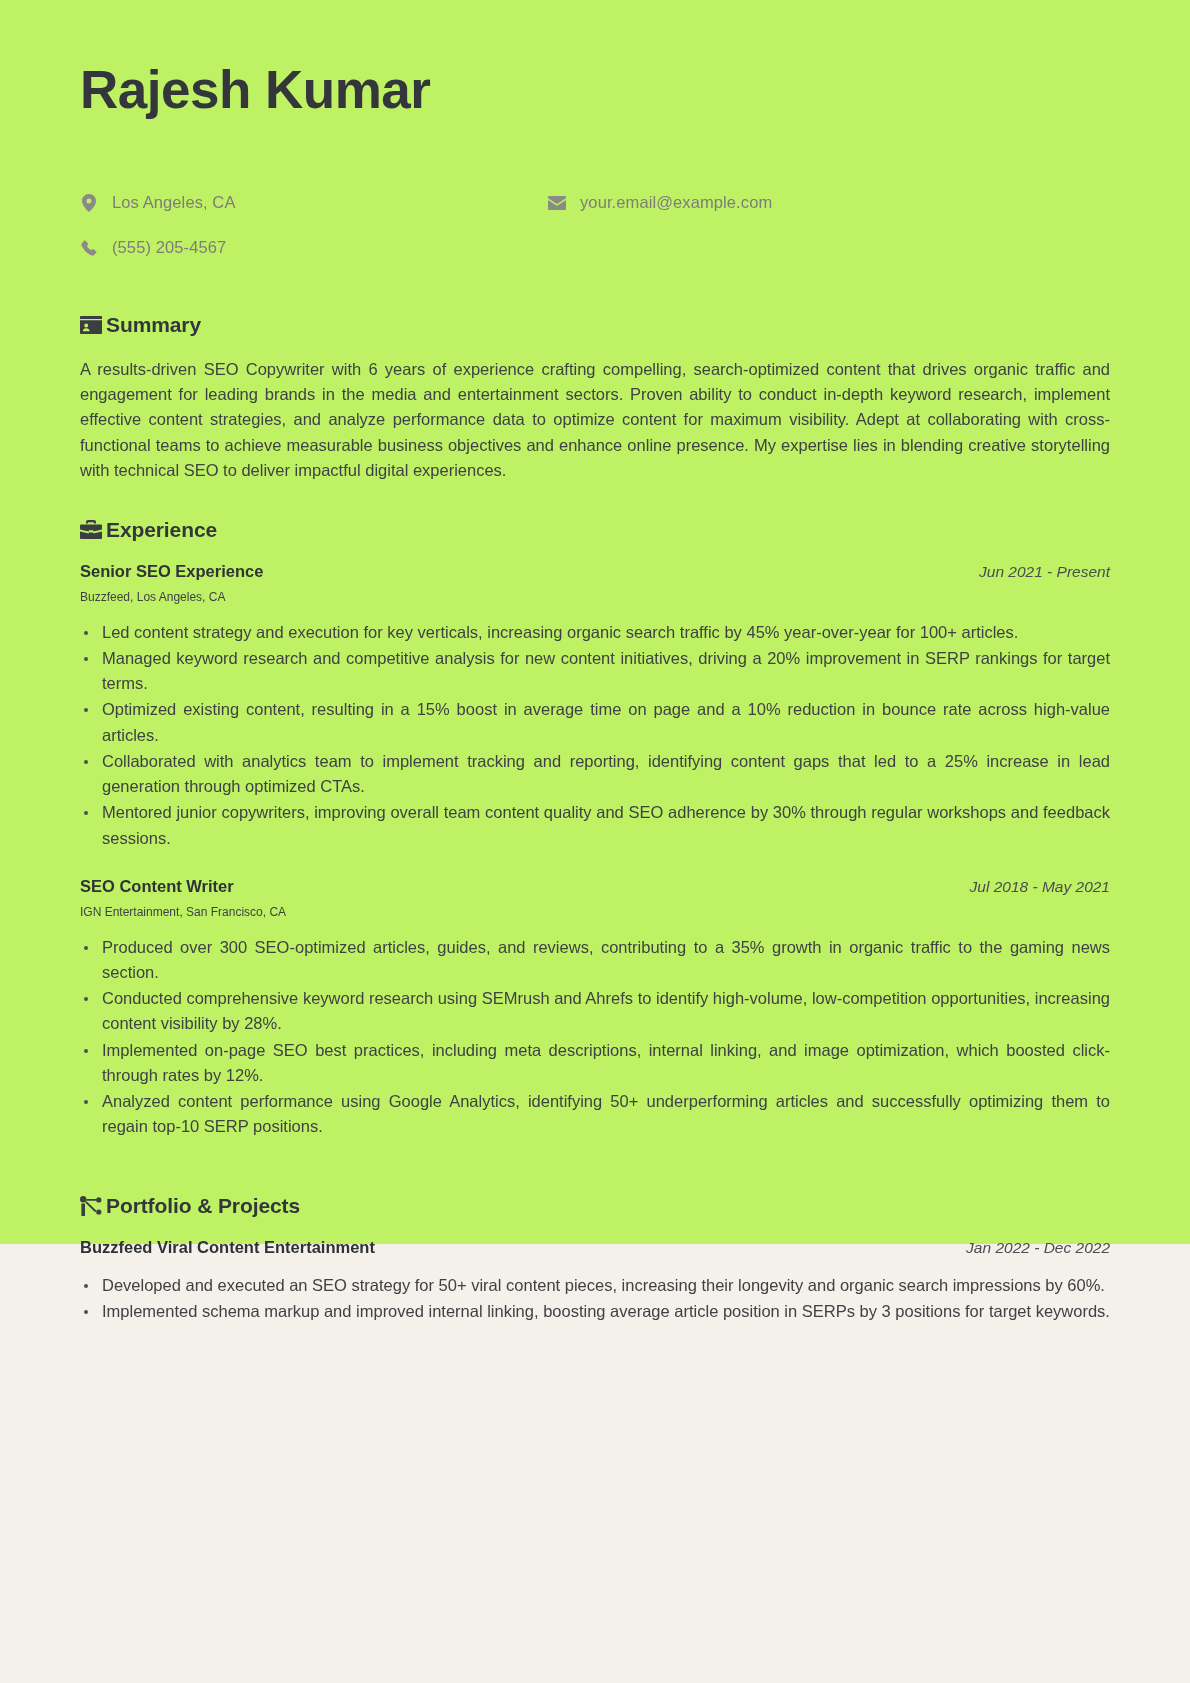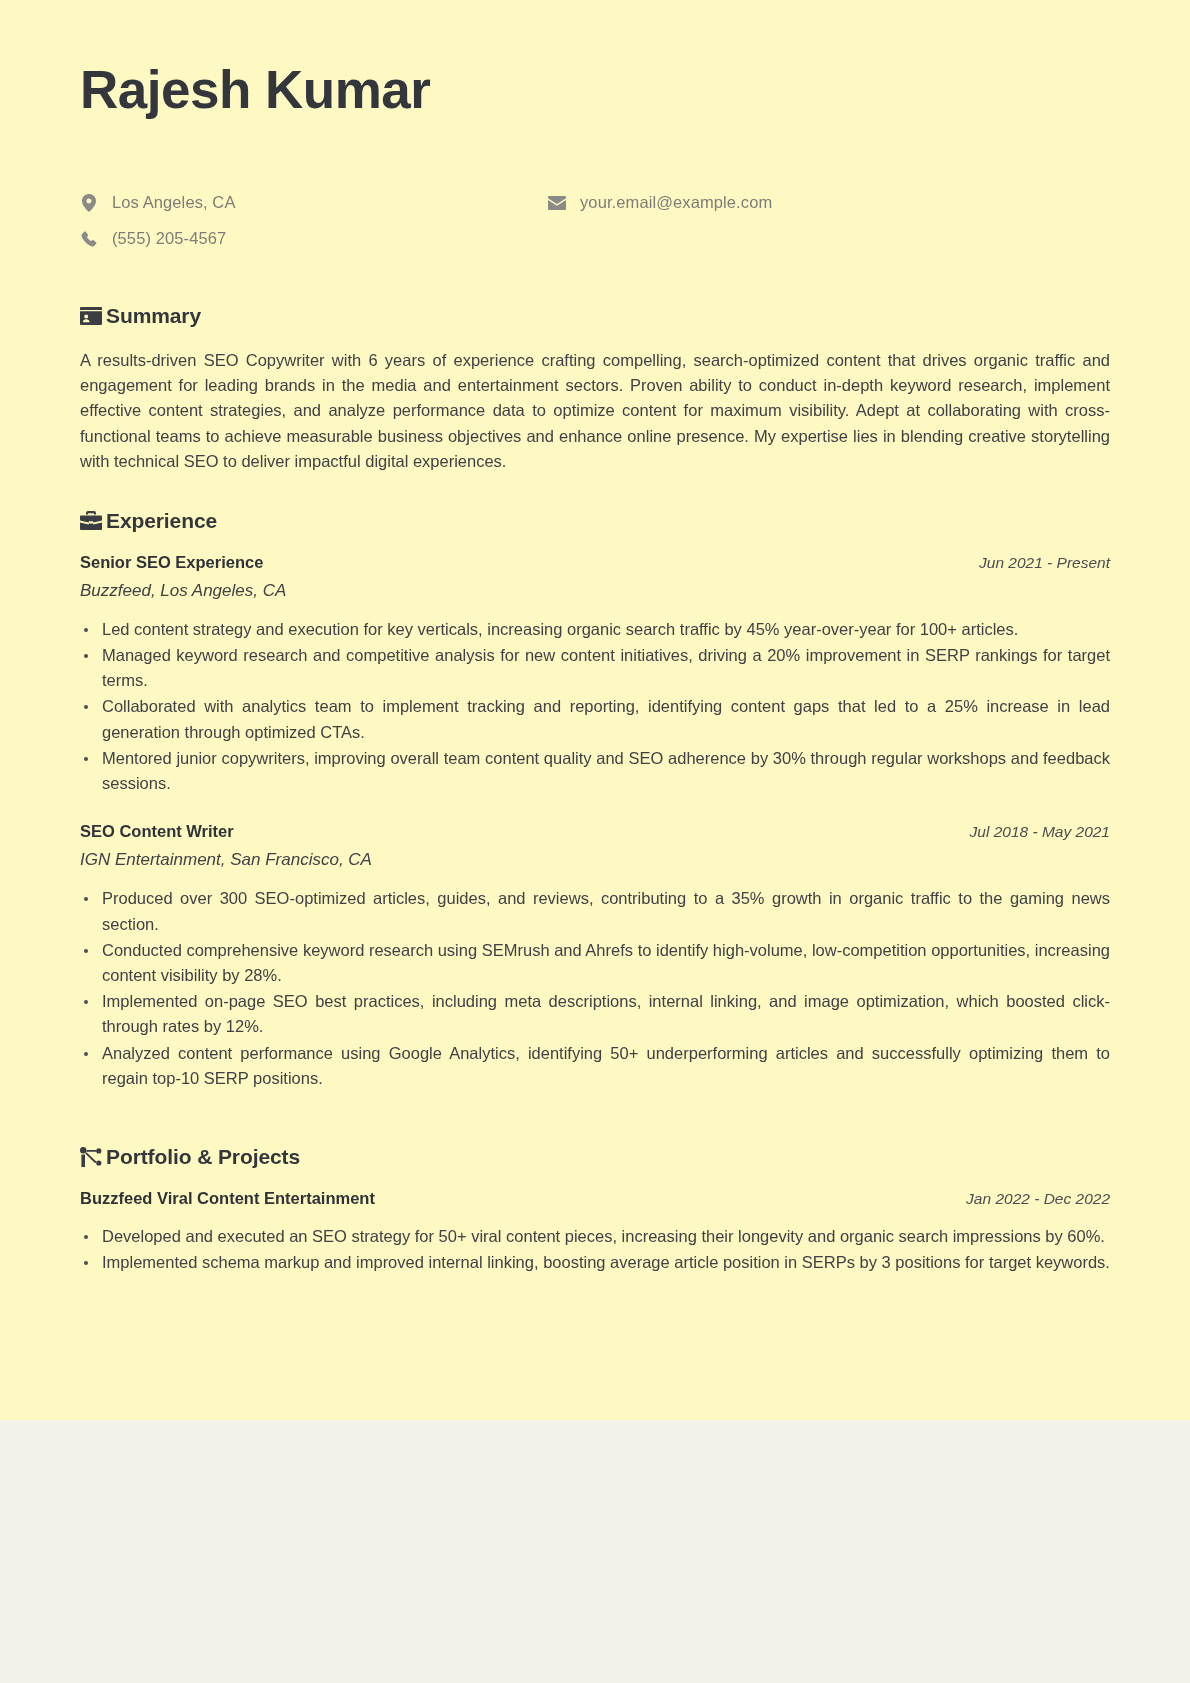--- a/index.html
+++ b/index.html
@@ -9,42 +9,42 @@
   body {
     width: 1190px;
     height: 1683px;
     background: #f4f1ea;
     font-family: "Liberation Sans", sans-serif;
     color: #3c3c3c;
     overflow: hidden;
   }
   .page {
     width: 1190px;
-    height: 1420px;
+    height: 1244px;
     box-sizing: border-box;
     padding: 62px 80px 0 80px;
-    background: #fef9c3;
+    background: #bef264;
   }
   .name {
     font-size: 53px;
     font-weight: bold;
     color: #33363b;
     letter-spacing: -0.5px;
     margin: 0 0 72px 0;
     line-height: 1.05;
   }
   .contact-block {
     display: flex;
     flex-direction: row;
     margin-bottom: 52px;
   }
   .contact-col {
     display: flex;
     flex-direction: column;
-    gap: 10px;
+    gap: 19px;
   }
   .contact-col.left { width: 468px; }
   .contact-row {
     display: flex;
     align-items: center;
     gap: 14px;
     height: 26px;
   }
   .contact-icon {
     width: 18px;
@@ -101,22 +101,21 @@
     font-size: 16.5px;
     font-weight: bold;
     color: #2f3237;
   }
   .entry-date {
     font-size: 15.5px;
     font-style: italic;
     color: #4a4d51;
   }
   .entry-sub {
-    font-size: 17px;
-    font-style: italic;
+    font-size: 12px;
     color: #3f4145;
     margin-bottom: 16px;
   }
   ul.bullets {
     list-style: none;
     margin: 0 0 26px 0;
     padding: 0;
   }
   ul.bullets li {
     position: relative;
@@ -203,20 +202,21 @@
 
     <div class="entry">
       <div class="entry-top">
         <span class="entry-title">Senior SEO Experience</span>
         <span class="entry-date">Jun 2021 - Present</span>
       </div>
       <div class="entry-sub">Buzzfeed, Los Angeles, CA</div>
       <ul class="bullets">
         <li>Led content strategy and execution for key verticals, increasing organic search traffic by 45% year-over-year for 100+ articles.</li>
         <li>Managed keyword research and competitive analysis for new content initiatives, driving a 20% improvement in SERP rankings for target terms.</li>
+        <li>Optimized existing content, resulting in a 15% boost in average time on page and a 10% reduction in bounce rate across high-value articles.</li>
         <li>Collaborated with analytics team to implement tracking and reporting, identifying content gaps that led to a 25% increase in lead generation through optimized CTAs.</li>
         <li>Mentored junior copywriters, improving overall team content quality and SEO adherence by 30% through regular workshops and feedback sessions.</li>
       </ul>
     </div>
 
     <div class="entry">
       <div class="entry-top">
         <span class="entry-title">SEO Content Writer</span>
         <span class="entry-date">Jul 2018 - May 2021</span>
       </div>

